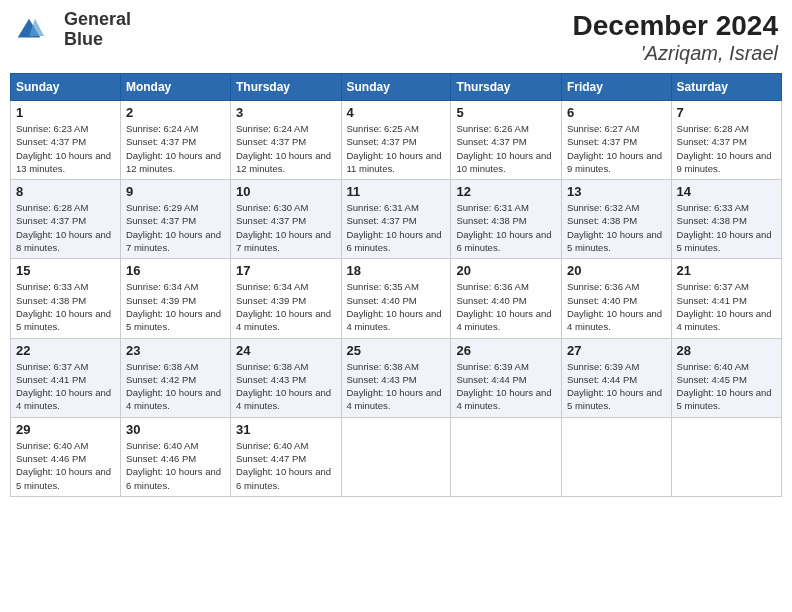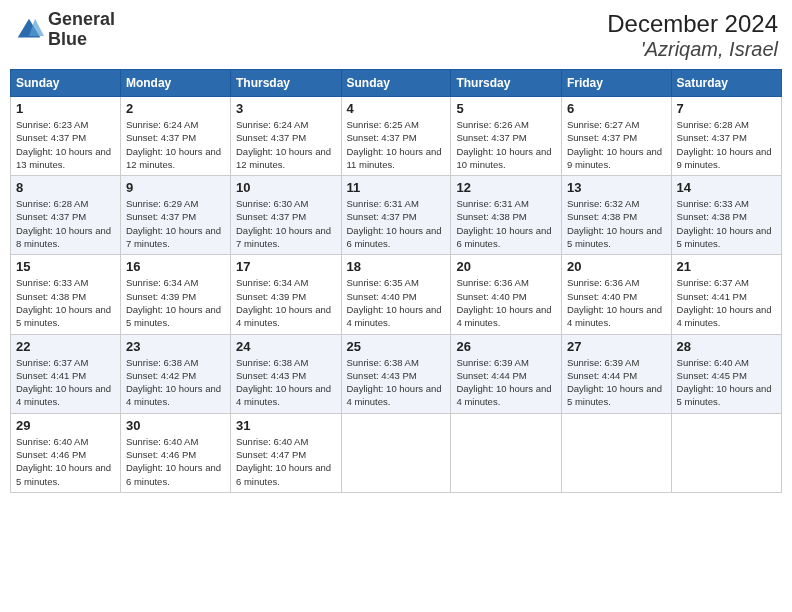--- a/index.html
+++ b/index.html
@@ -20,35 +20,36 @@
     .logo {
       display: flex;
       align-items: center;
       gap: 0;
     }
     .logo-text {
       font-size: 18px;
       font-weight: bold;
       color: #333;
       line-height: 1.1;
+      margin-left: 16px;
     }
     .logo-text span {
       display: block;
     }
     .logo-icon {
       width: 30px;
       height: 30px;
       margin-right: 4px;
     }
     .title-area {
       text-align: right;
     }
     .month-title {
-      font-size: 24px;
-      font-weight: normal;
+      font-size: 28px;
+      font-weight: bold;
       color: #222;
     }
     .location {
       font-size: 20px;
       color: #444;
       font-style: italic;
     }
     .calendar {
       width: 100%;
       border-collapse: collapse;

